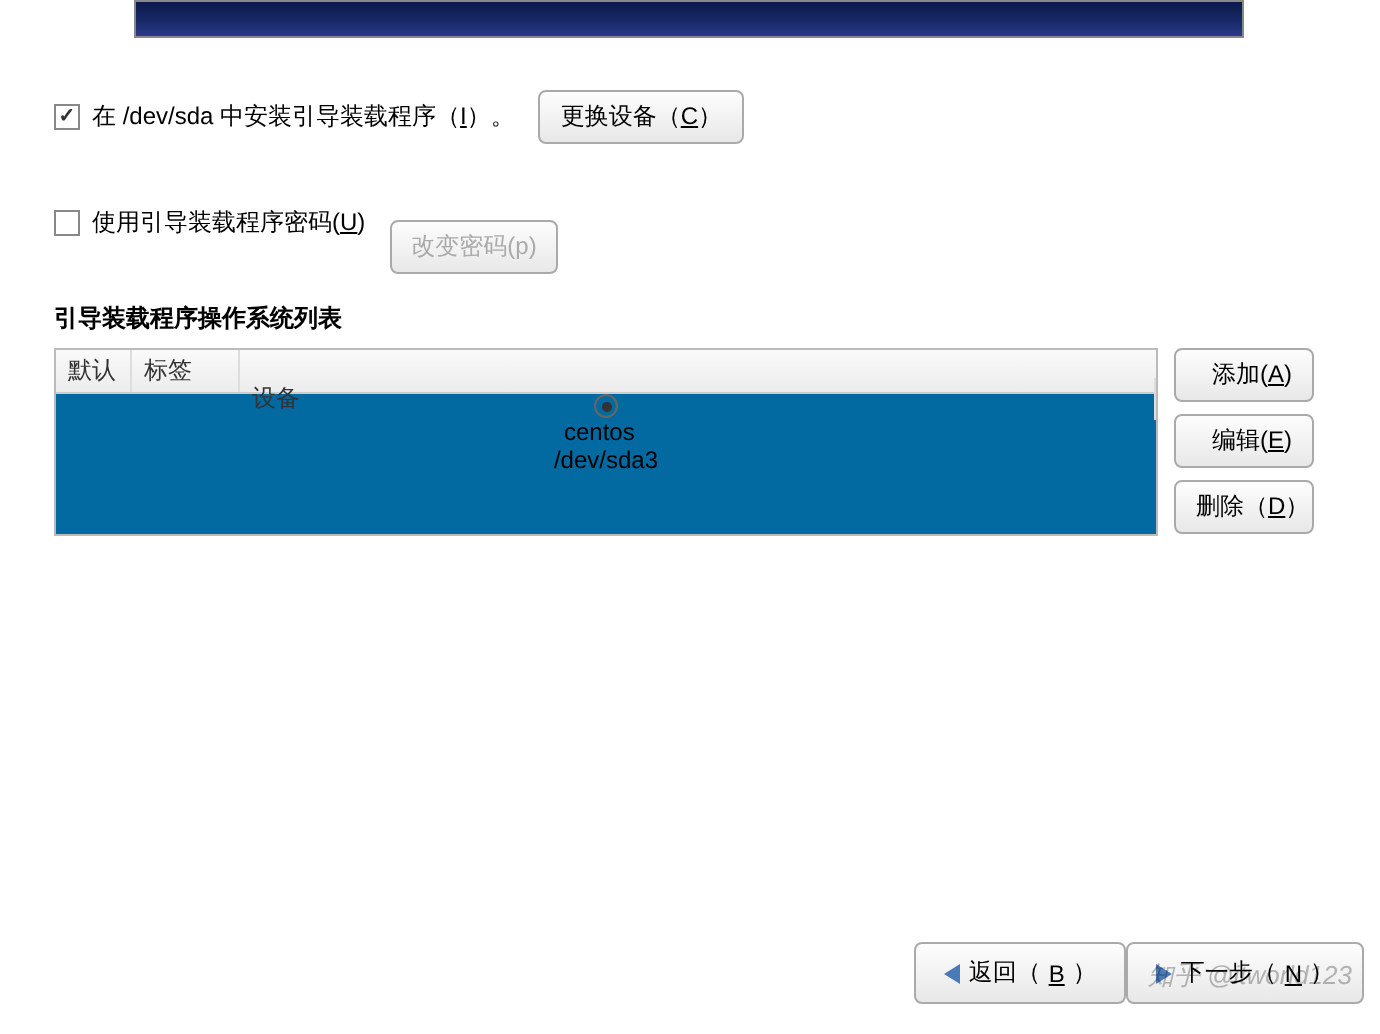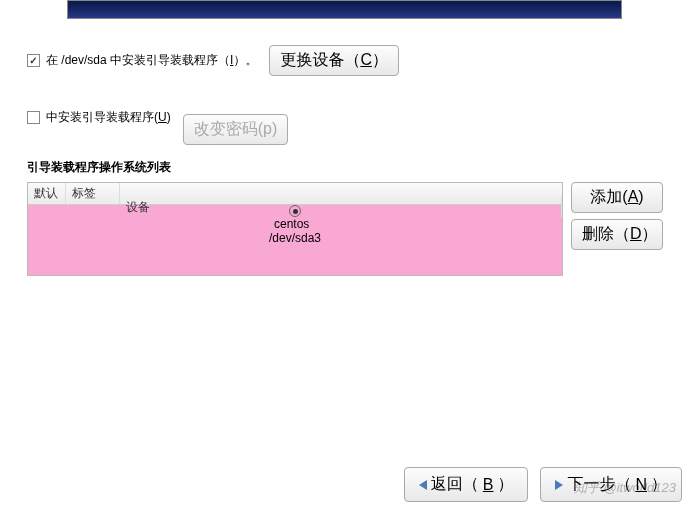--- a/index.html
+++ b/index.html
@@ -43,21 +43,21 @@
       justify-content: center;
       font-size: 10px;
       line-height: 1;
     }
     .checkbox.checked::after { content: "✓"; color: #333; font-weight: bold; }
     .btn {
       background: linear-gradient(to bottom, #fdfdfd, #e8e8e8);
       border: 1px solid #aaa;
       border-radius: 4px;
       padding: 4px 10px;
-      font-size: 16px;
+      font-size: 12px;
       font-family: inherit;
       cursor: pointer;
       white-space: nowrap;
     }
     .btn:disabled, .btn.disabled {
       color: #aaa;
       cursor: default;
       margin-top: 24px;
     }
     .section-title {
@@ -67,21 +67,21 @@
     }
     .list-area {
       display: flex;
       align-items: flex-start;
       gap: 8px;
     }
     .table-wrap {
       border: 1px solid #bbb;
       width: 552px;
       height: 94px;
-      background: #f9a8d4;
+      background: #0369a1;
     }
     .thead {
       display: flex;
       border-bottom: 1px solid #ccc;
       background: linear-gradient(to bottom, #fafafa, #ececec);
       height: 22px;
       align-items: center;
     }
     .thead .col {
       padding: 0 6px;
@@ -116,27 +116,27 @@
       width: 5px;
       height: 5px;
       background: #333;
       border-radius: 50%;
     }
     .side-buttons {
       display: flex;
       flex-direction: column;
       gap: 6px;
     }
-    .side-buttons .btn { width: 92px; text-align: center; }
+    .side-buttons .btn { width: 70px; text-align: right; }
     .footer {
       position: absolute;
       right: 8px;
       bottom: 15px;
       display: flex;
-      gap: 12px;
+      gap: 0;
     }
     .footer .btn { padding: 6px 14px; display: inline-flex; align-items: center; gap: 4px; }
     .arrow-left {
       width: 0; height: 0;
       border-top: 5px solid transparent;
       border-bottom: 5px solid transparent;
       border-right: 8px solid #4a7ab8;
       display: inline-block;
     }
     .arrow-right {
@@ -171,21 +171,21 @@
     </span>
     <span style="width:12px"></span>
     <button class="btn">
       <span>更换设备（</span><span style="text-decoration:underline">C</span><span>）</span>
     </button>
   </div>
 
   <div class="row">
     <span class="checkbox"></span>
     <span>
-      <span>中安装引导装载程序(</span><span style="text-decoration:underline">U</span><span>)</span>
+      <span>使用引导装载程序密码(</span><span style="text-decoration:underline">U</span><span>)</span>
     </span>
     <span style="width:12px"></span>
     <button class="btn disabled" disabled="">
       <span>改变密码(</span><span>p</span><span>)</span>
     </button>
   </div>
 
   <div class="section-title">引导装载程序操作系统列表</div>
 
   <div class="list-area">
@@ -201,20 +201,23 @@
         </div>
         <div class="cell" style="width:54px">centos</div>
         <div class="cell">/dev/sda3</div>
       </div>
     </div>
     <div class="side-buttons">
       <button class="btn">
         <span>添加(</span><span style="text-decoration:underline">A</span><span>)</span>
       </button>
       <button class="btn">
+        <span>编辑(</span><span style="text-decoration:underline">E</span><span>)</span>
+      </button>
+      <button class="btn">
         <span>删除（</span><span style="text-decoration:underline">D</span><span>）</span>
       </button>
     </div>
   </div>
 
 </div>
 
 <div class="footer">
   <button class="btn">
     <span class="arrow-left"></span>

